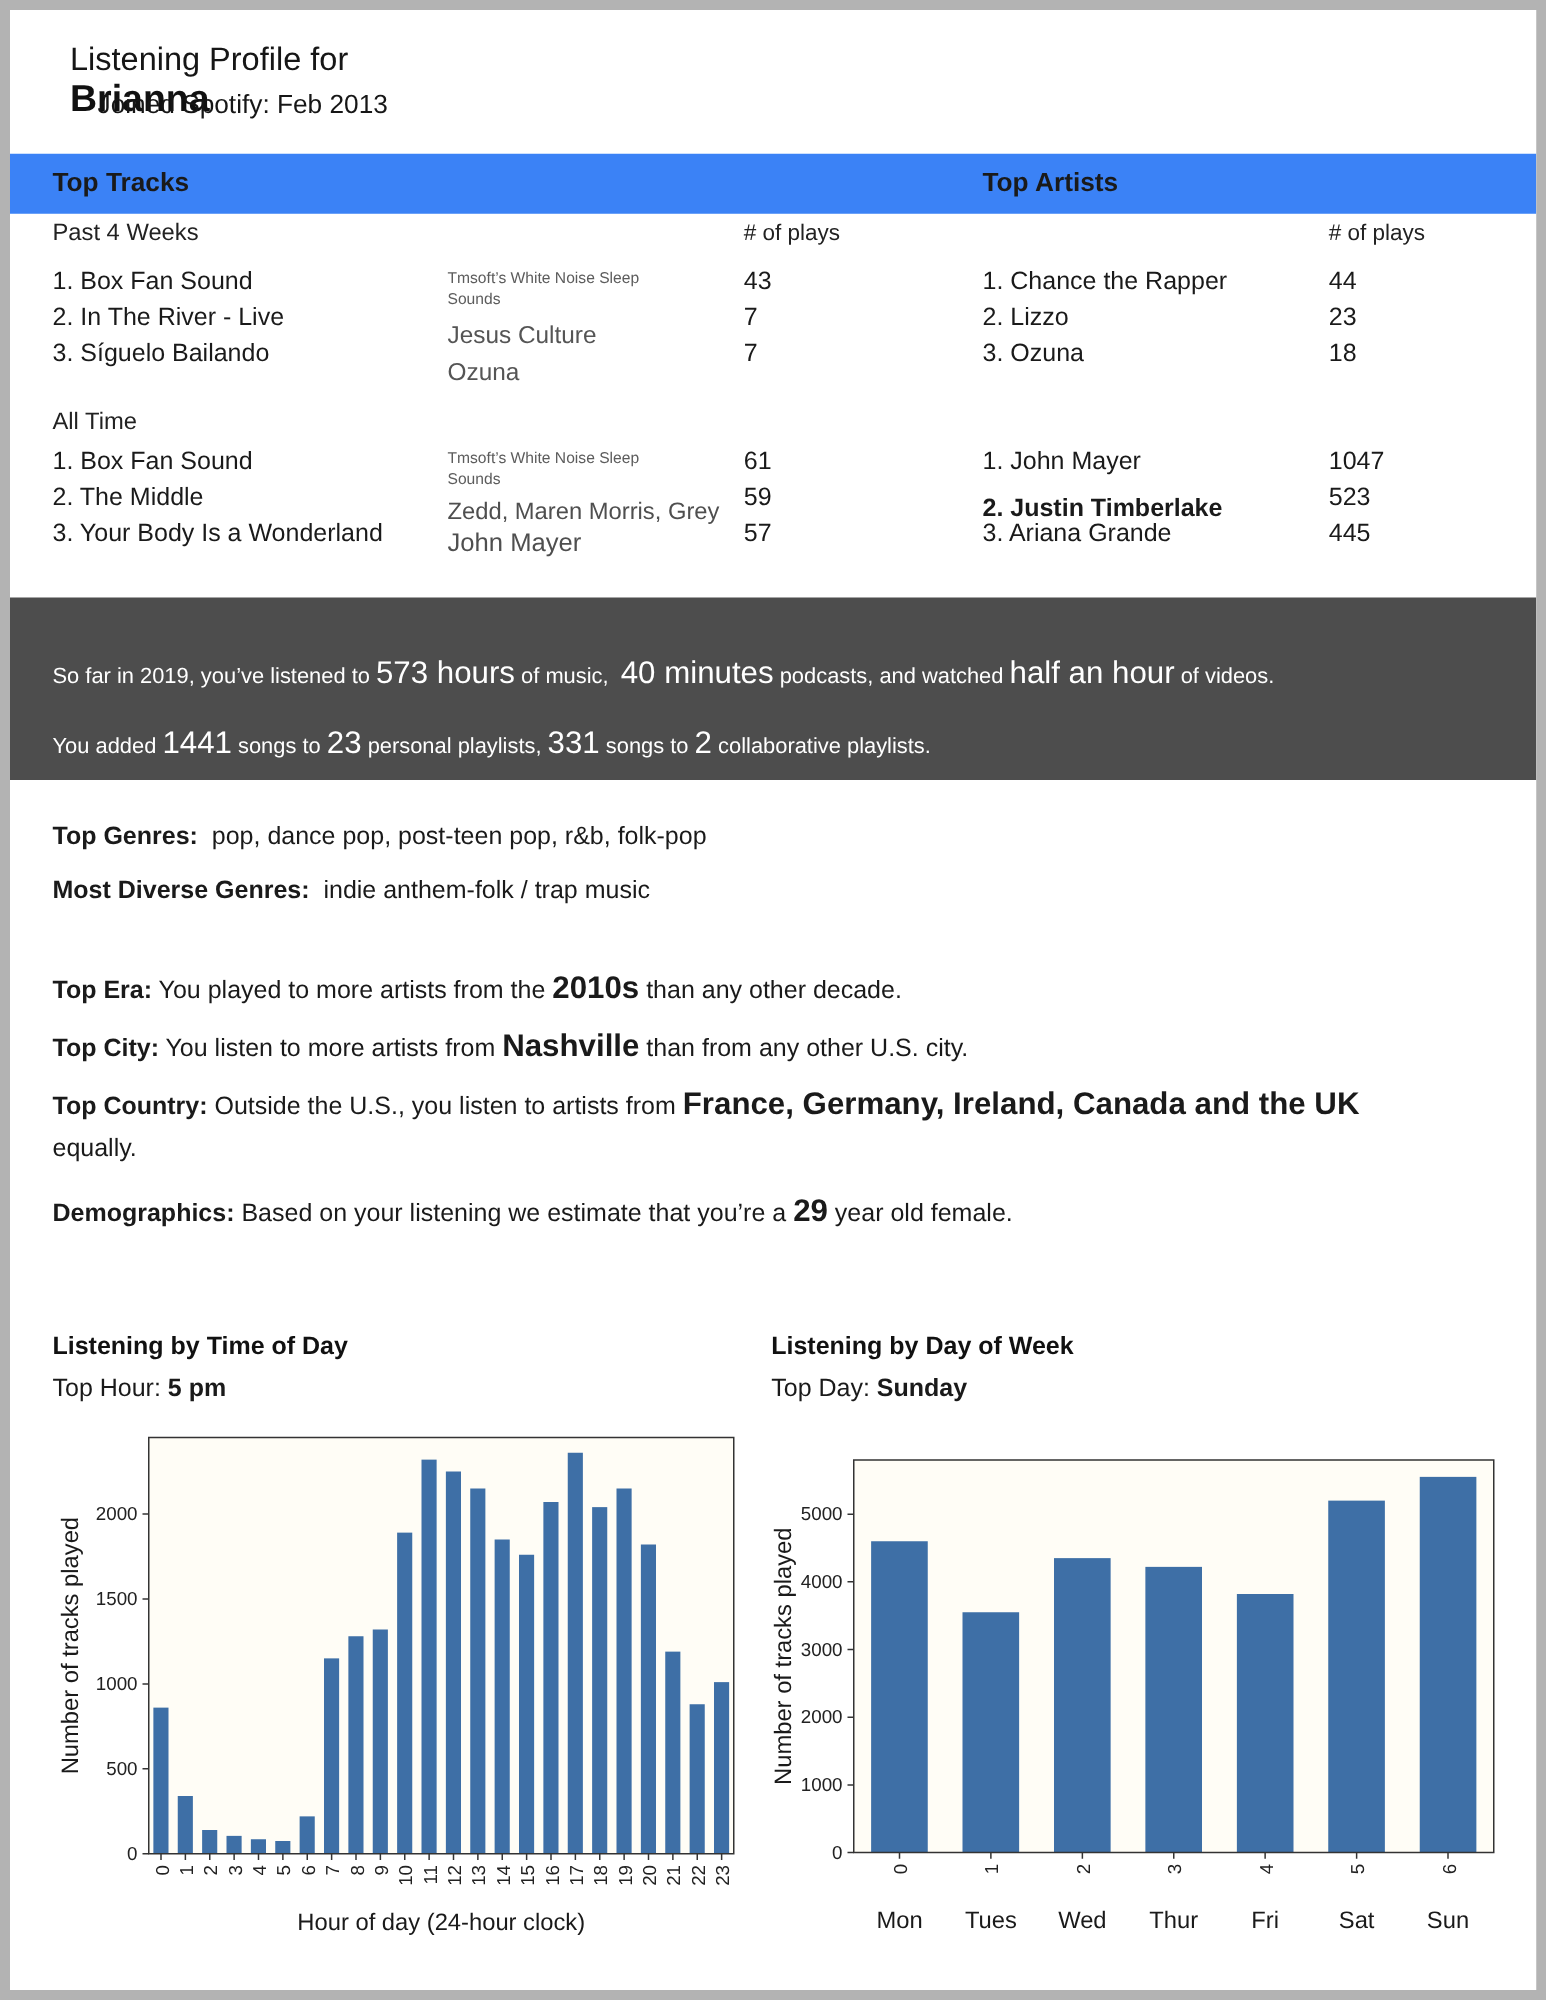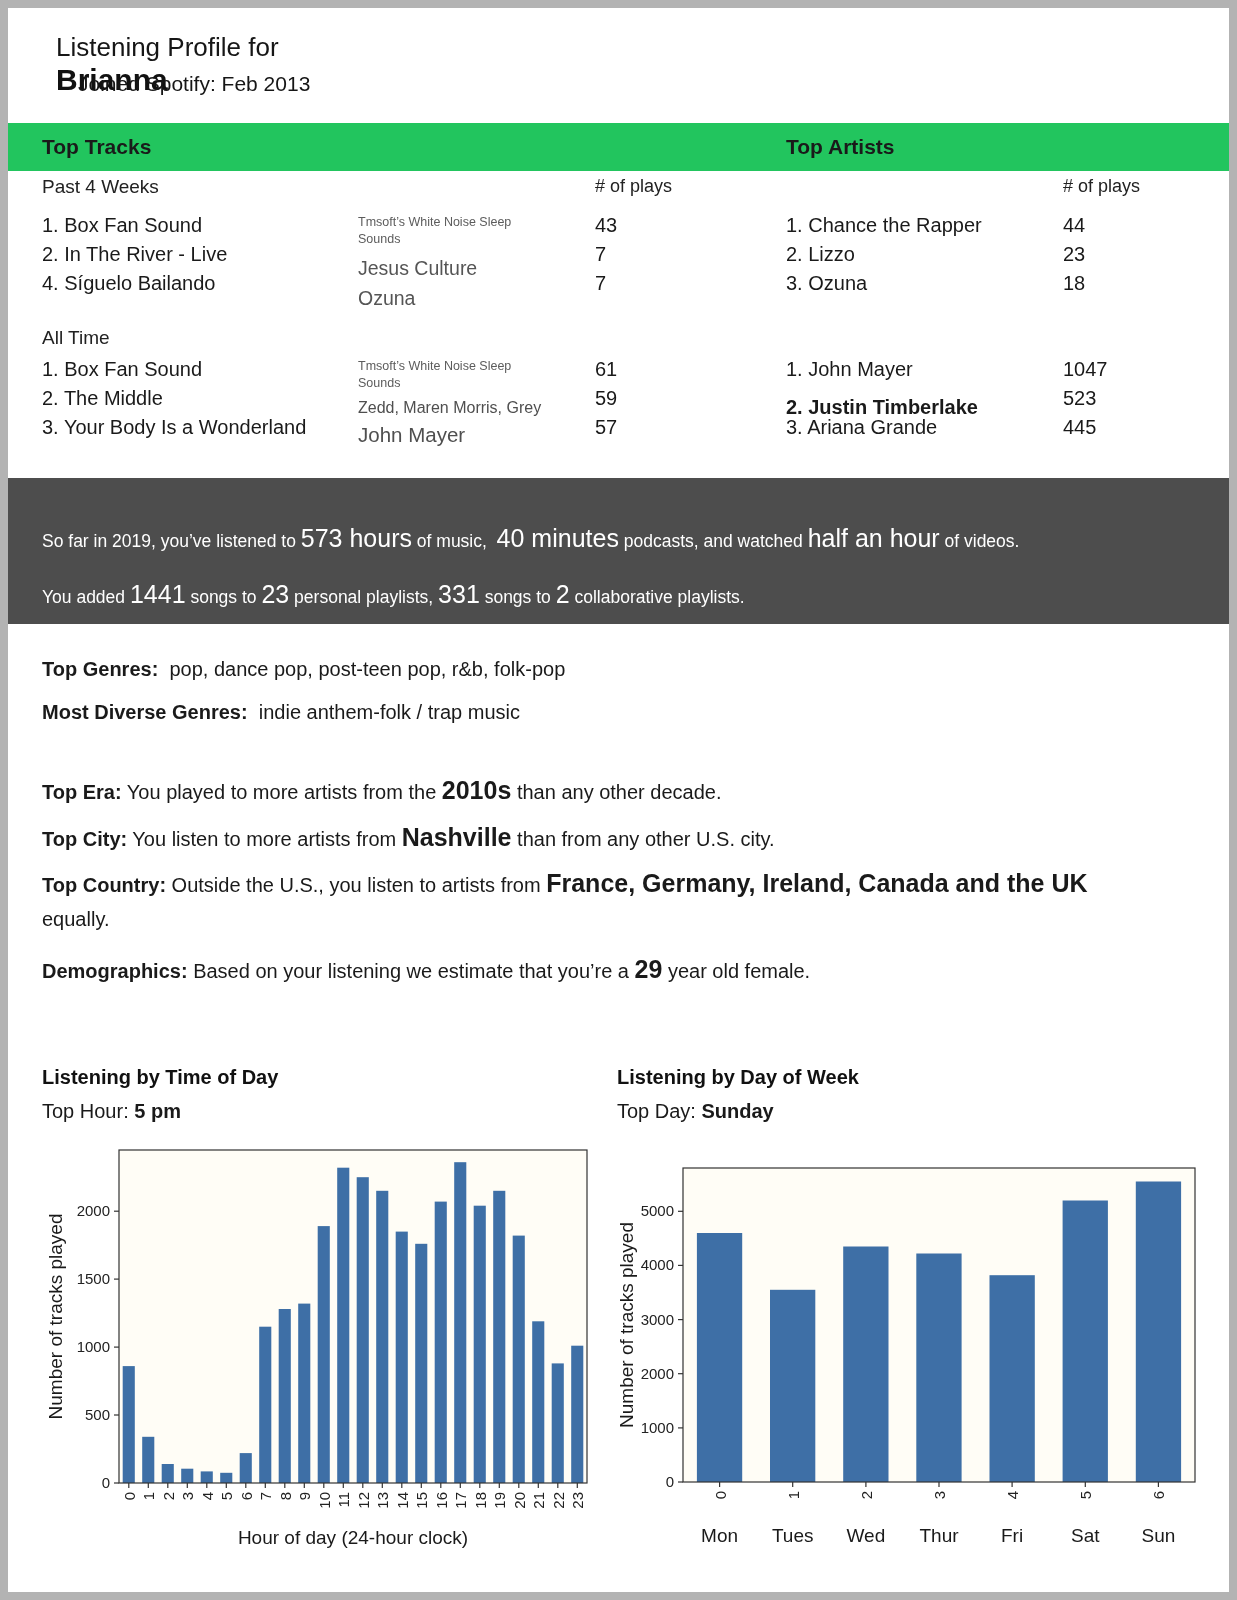--- a/index.html
+++ b/index.html
@@ -14,31 +14,31 @@
     color:#1a1a1a;
     overflow:hidden;
   }
   .abs{position:absolute;}
   
   .title-line{left:34px;top:24px;display:flex;align-items:baseline;flex-direction:column;}
   .title-prefix{font-size:26px;font-weight:400;color:#161616;}
   .title-name{font-size:30px;font-weight:700;margin-left:14px;color:#111;}
   .joined{left:34px;top:64px;font-size:21px;color:#161616;margin-left:36px;}
   
-  .band{left:0;top:115px;width:1221px;height:48px;background:#22c55e;}
+  .band{left:0;top:115px;width:1221px;height:48px;background:#3b82f6;}
   .band-head{position:absolute;top:12px;font-size:21px;font-weight:700;color:#1a1a1a;}
   .band-head.tracks{left:34px;}
   .band-head.artists{left:778px;}
   
   .sec-label{font-size:19px;color:#222;}
   .plays-header{font-size:18px;color:#222;}
   .row-text{font-size:20px;color:#1a1a1a;white-space:nowrap;}
   .artist-small{font-size:12.5px;line-height:1.35;color:#5c5c5c;width:190px;}
   .artist-mid{font-size:19.5px;color:#555;white-space:nowrap;}
-  .artist-mid2{font-size:16px;color:#4f4f4f;white-space:nowrap;}
+  .artist-mid2{font-size:19px;color:#4f4f4f;white-space:nowrap;}
   .artist-big{font-size:20.5px;color:#4f4f4f;white-space:nowrap;}
   
   .stats{left:0;top:470px;width:1221px;height:146px;background:#4d4d4d;color:#ffffff;}
   .stats .sb-line{position:absolute;left:34px;white-space:pre-wrap;}
   .stats .seg-n{font-size:17.5px;}
   .stats .seg-b{font-size:25px;}
   
   .rich{font-size:20px;line-height:34px;white-space:pre-wrap;}
   .seg-l{font-weight:700;}
   .seg-n{font-weight:400;}
@@ -66,21 +66,21 @@
     <span class="band-head tracks">Top Tracks</span>
     <span class="band-head artists">Top Artists</span>
   </div>
 
   <div class="abs sec-label" style="left:34px;top:168px;">Past 4 Weeks</div>
   <div class="abs plays-header" style="left:587px;top:168px;"># of plays</div>
   <div class="abs plays-header" style="left:1055px;top:168px;"># of plays</div>
 
   <div class="abs row-text" style="left:34px;top:206px;">1. Box Fan Sound</div>
   <div class="abs row-text" style="left:34px;top:235px;">2. In The River - Live</div>
-  <div class="abs row-text" style="left:34px;top:264px;">4. Síguelo Bailando</div>
+  <div class="abs row-text" style="left:34px;top:264px;">3. Síguelo Bailando</div>
 
   <div class="abs artist-small" style="left:350px;top:206px;">Tmsoft’s White Noise Sleep Sounds</div>
   <div class="abs artist-mid" style="left:350px;top:249px;">Jesus Culture</div>
   <div class="abs artist-mid" style="left:350px;top:279px;">Ozuna</div>
 
   <div class="abs row-text" style="left:587px;top:206px;">43</div>
   <div class="abs row-text" style="left:587px;top:235px;">7</div>
   <div class="abs row-text" style="left:587px;top:264px;">7</div>
 
   <div class="abs row-text" style="left:778px;top:206px;">1. Chance the Rapper</div>

